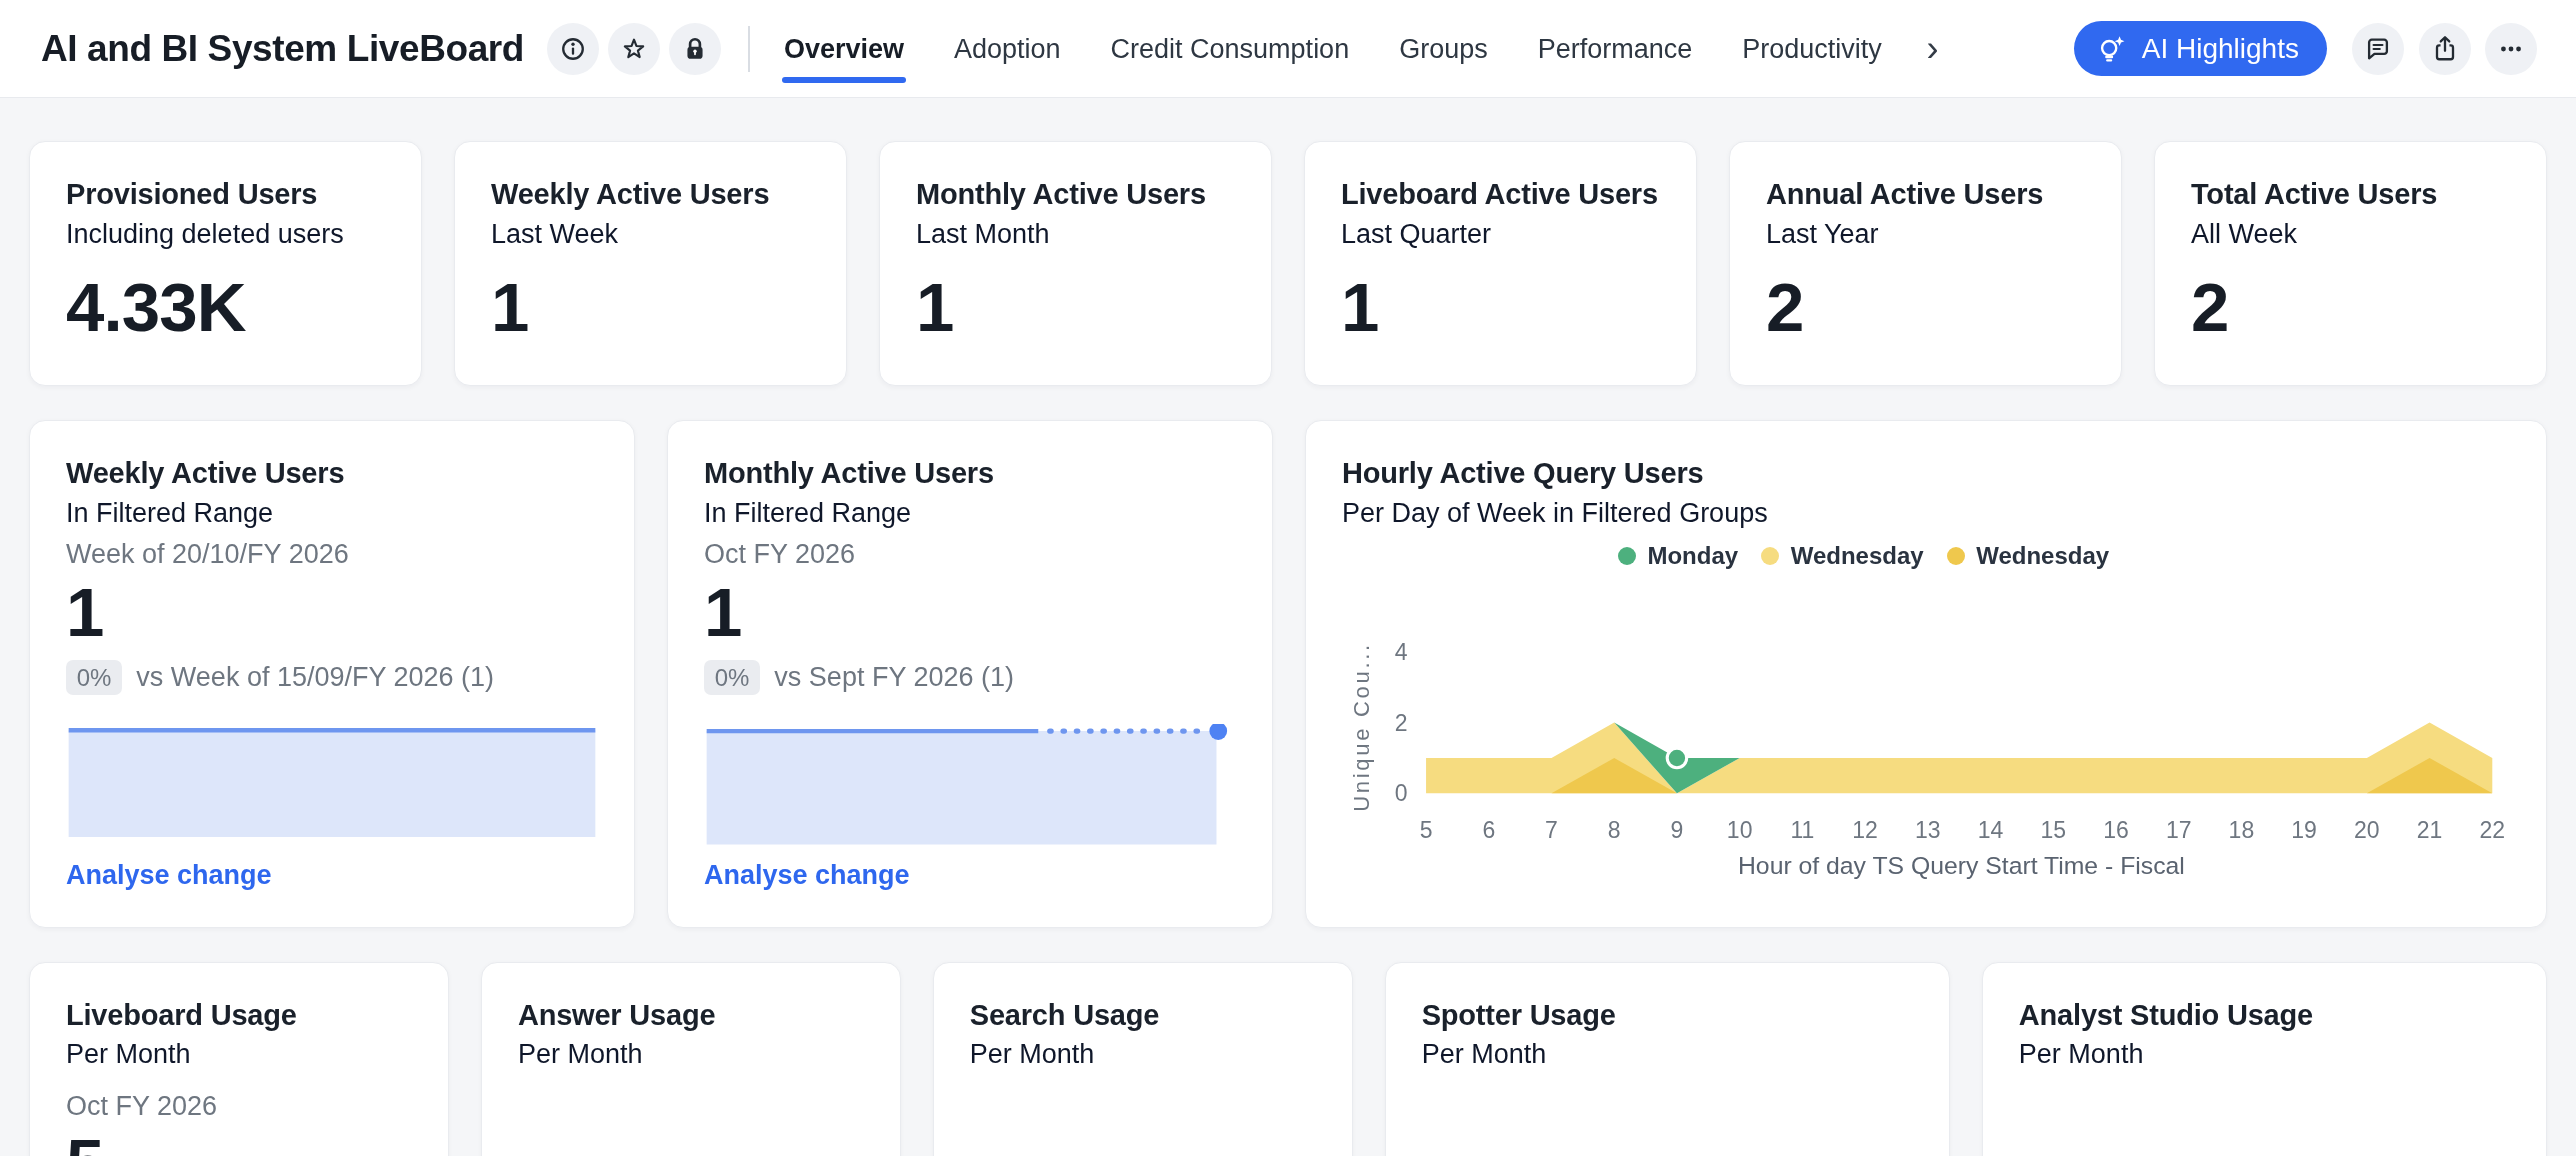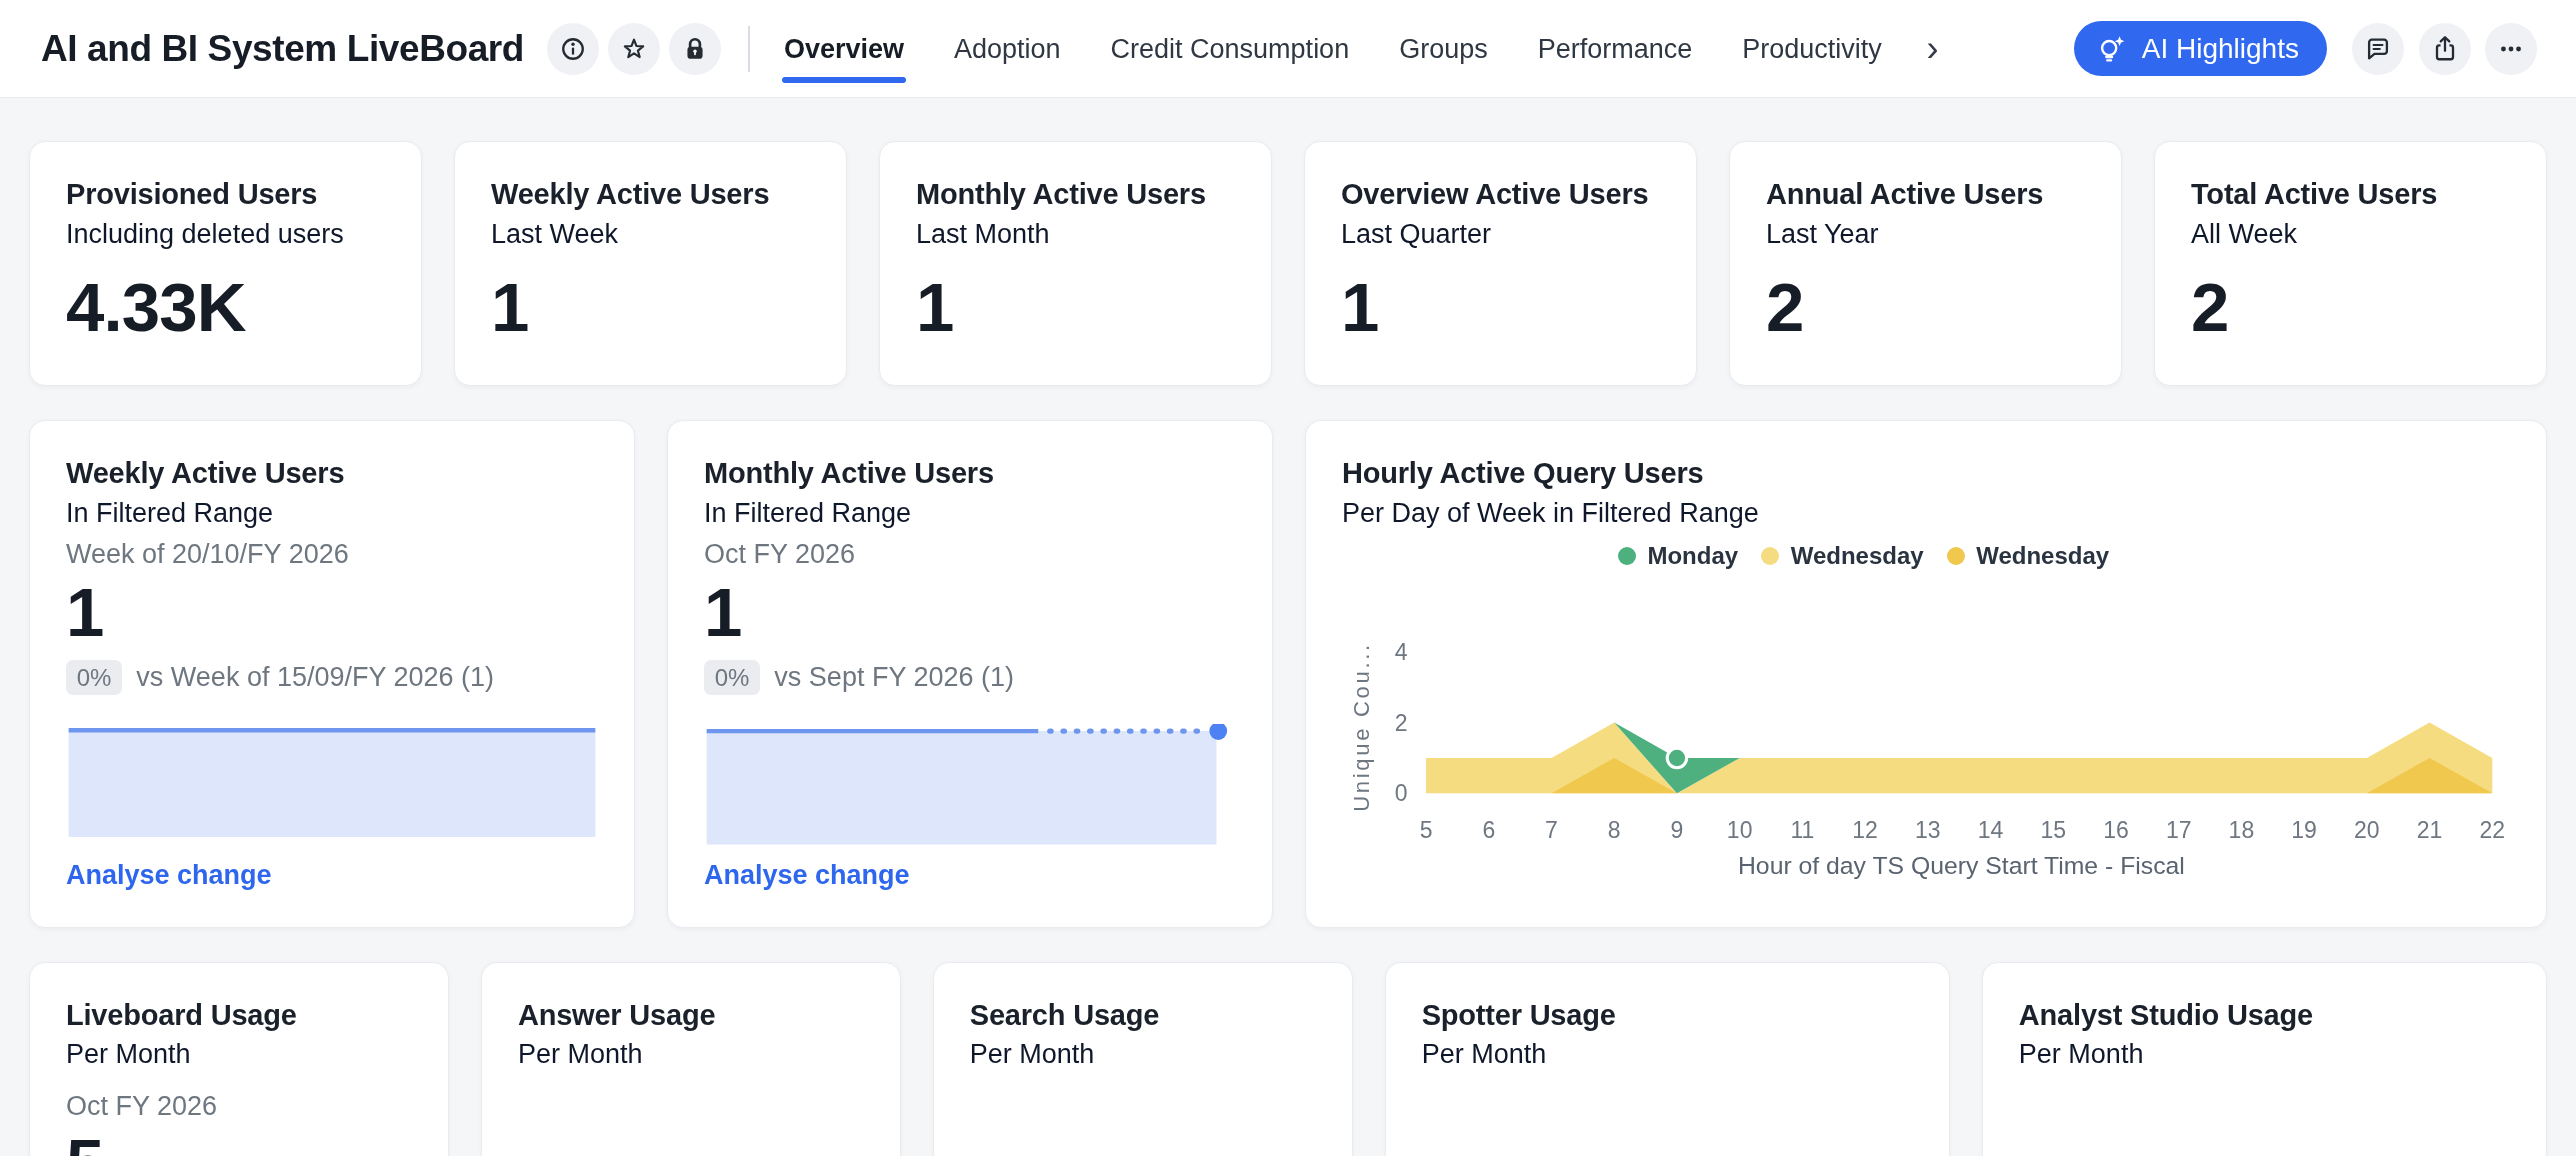--- a/index.html
+++ b/index.html
@@ -178,21 +178,21 @@
       <div class="card-title">Weekly Active Users</div>
       <div class="card-sub">Last Week</div>
       <div class="big-value">1</div>
     </div>
     <div class="card">
       <div class="card-title">Monthly Active Users</div>
       <div class="card-sub">Last Month</div>
       <div class="big-value">1</div>
     </div>
     <div class="card">
-      <div class="card-title">Overview Active Users</div>
+      <div class="card-title">Liveboard Active Users</div>
       <div class="card-sub">Last Quarter</div>
       <div class="big-value">1</div>
     </div>
     <div class="card">
       <div class="card-title">Annual Active Users</div>
       <div class="card-sub">Last Year</div>
       <div class="big-value">2</div>
     </div>
     <div class="card">
       <div class="card-title">Total Active Users</div>
@@ -232,21 +232,21 @@
         <path d="M3,8 L578,8 L578,136 L3,136 Z" fill="#DDE6FA"></path>
         <path d="M3,8 L377,8" stroke="#6E96EF" stroke-width="5" fill="none"></path>
         <path d="M390,8 L562,8" stroke="#6E96EF" stroke-width="6" stroke-dasharray="1.5 13.5" stroke-linecap="round" fill="none"></path>
         <circle cx="580" cy="8" r="10" fill="#4E82F3"></circle>
       </svg>
       <div class="analyse-link">Analyse change</div>
     </div>
 
     <div class="card card-hourly">
       <div class="card-title">Hourly Active Query Users</div>
-      <div class="card-sub">Per Day of Week in Filtered Range</div>
+      <div class="card-sub">Per Day of Week in Filtered Groups</div>
       <div class="legend" id="legend">
           <span class="legend-item">
             <span class="legend-dot" style="background: rgb(77, 176, 126);"></span>
             <span class="legend-label">Monday</span>
           </span>
           <span class="legend-item">
             <span class="legend-dot" style="background: rgb(246, 220, 128);"></span>
             <span class="legend-label">Wednesday</span>
           </span>
           <span class="legend-item">

